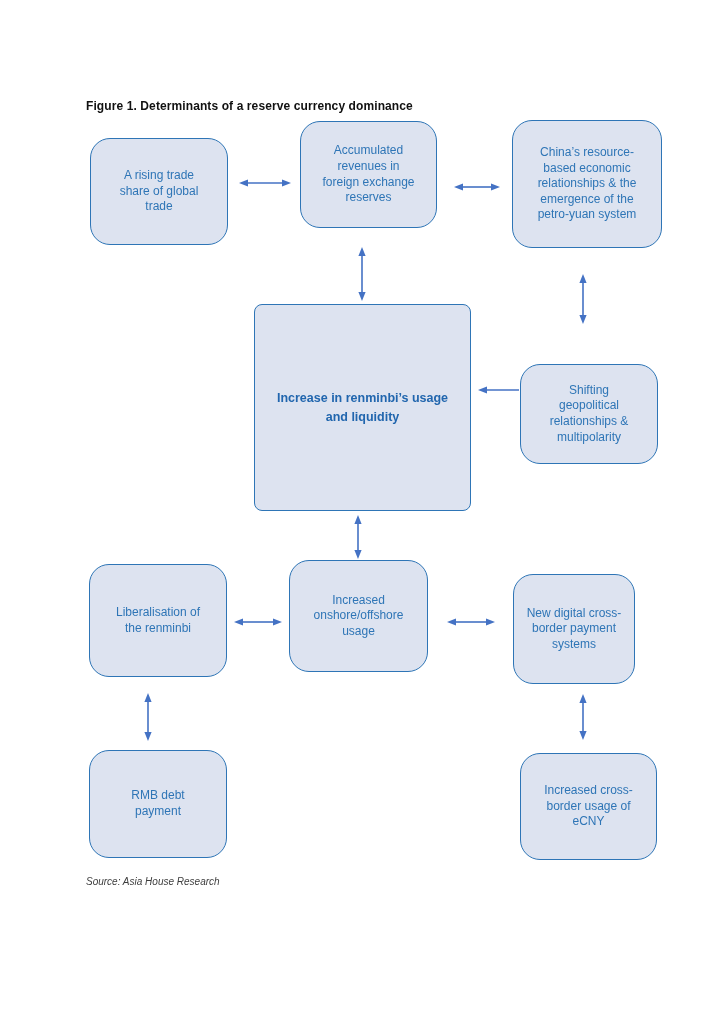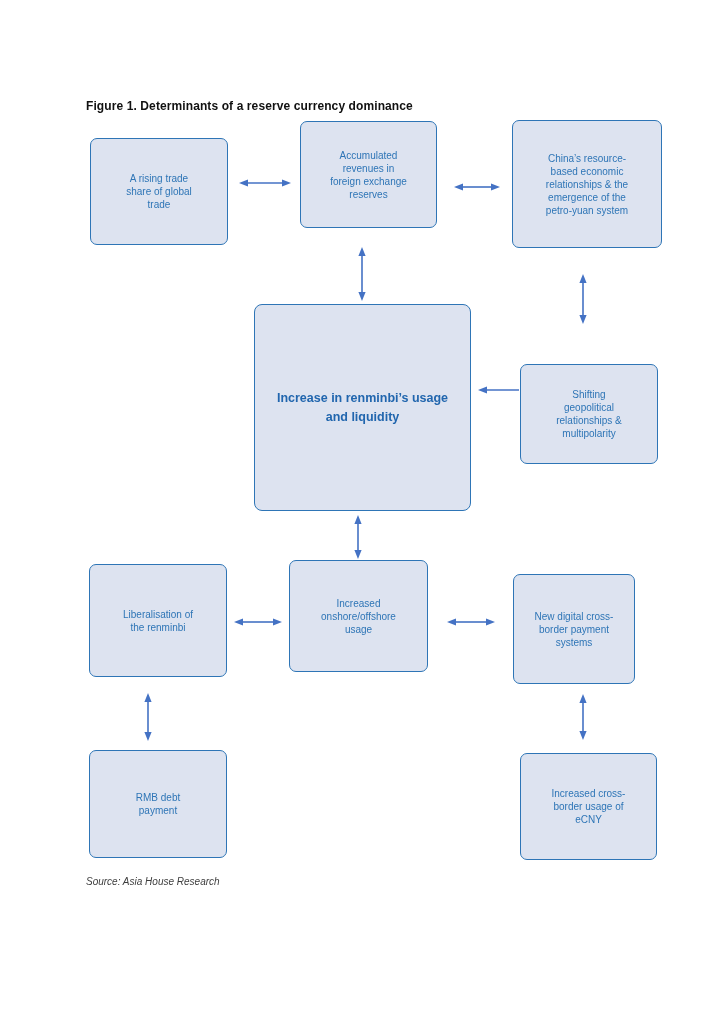--- a/index.html
+++ b/index.html
@@ -27,23 +27,23 @@
     font-weight: 700;
     color: var(--title-text);
     letter-spacing: 0.1px;
     white-space: nowrap;
   }
   .node {
     position: absolute;
     box-sizing: border-box;
     background: var(--node-fill);
     border: 1.4px solid var(--node-border);
-    border-radius: 7px;
+    border-radius: 20px;
     color: var(--node-text);
-    font-size: 10px;
+    font-size: 12px;
     line-height: 1.3;
     display: flex;
     align-items: center;
     justify-content: center;
     text-align: center;
   }
   .node .label {
     white-space: pre-line;
     width: 100%;
     padding: 0 5px;

